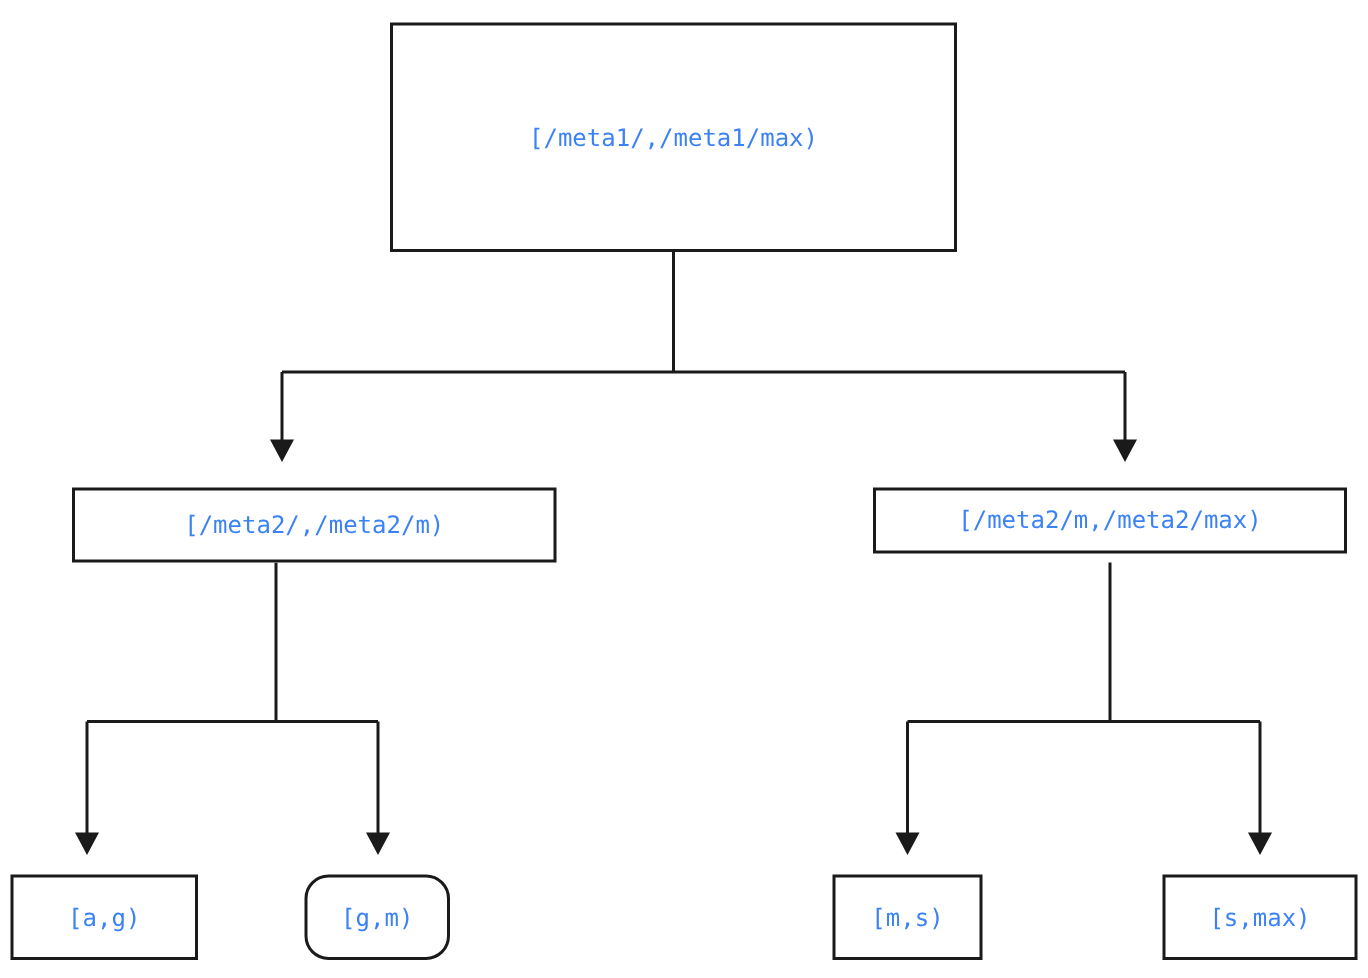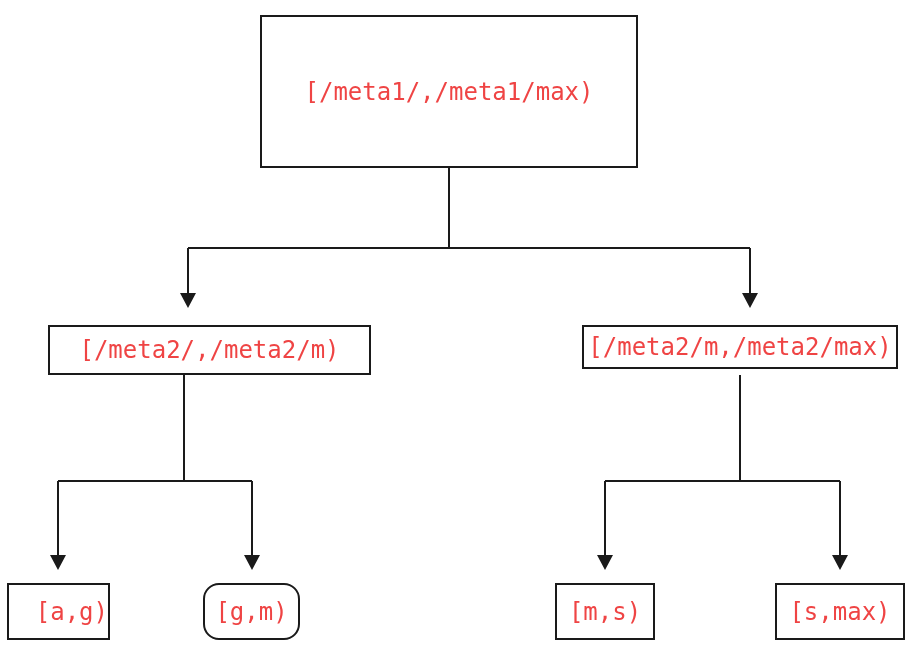--- a/index.html
+++ b/index.html
@@ -32,29 +32,29 @@
     stroke: none;
   }
   .node {
     position: absolute;
     box-sizing: border-box;
     border: 2px solid #1a1a1a;
     background: #ffffff;
     display: flex;
     align-items: center;
     justify-content: center;
-    color: #ef4444;
-    font-size: 24px;
+    color: #3b82f6;
+    font-size: 16px;
     line-height: 1;
     white-space: nowrap;
   }
   #node-root   { left: 260px; top: 15px;  width: 378px; height: 153px; }
   #node-left   { left: 22px;  top: 325px; width: 323px; height: 50px; margin-left: 26px; }
   #node-right  { left: 582px; top: 325px; width: 316px; height: 44px; }
-  #node-leaf-a-g   { left: 7px;   top: 583px; width: 103px; height: 57px; justify-content: flex-end; }
+  #node-leaf-a-g   { left: 7px;   top: 583px; width: 125px; height: 57px; }
   #node-leaf-g-m   { left: 203px; top: 583px; width: 97px;  height: 57px; border-radius: 16px; }
   #node-leaf-m-s   { left: 555px; top: 583px; width: 100px; height: 57px; }
   #node-leaf-s-max { left: 775px; top: 583px; width: 130px; height: 57px; }
 </style>
 </head>
 <body>
 
 <div class="stage">
 
   <svg class="edges" viewBox="0 0 912 652">

